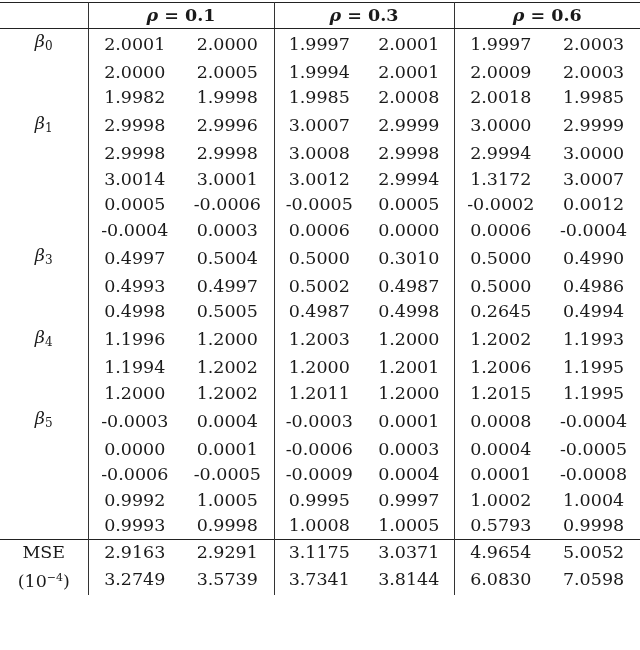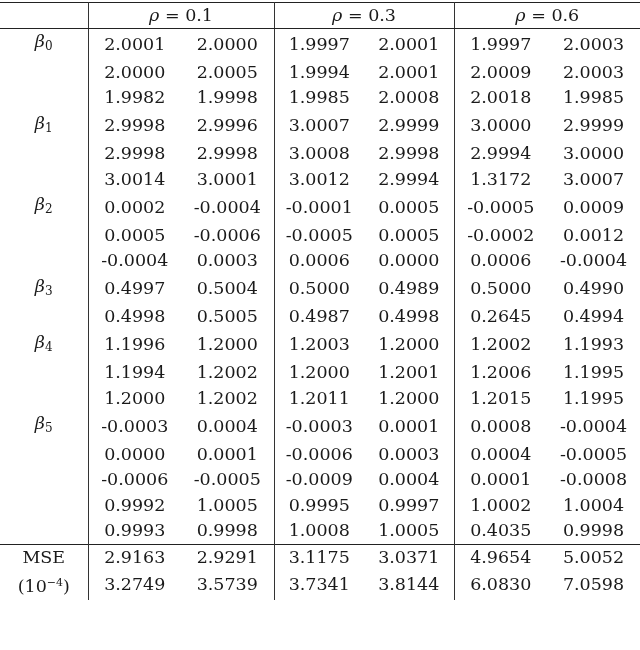--- a/index.html
+++ b/index.html
@@ -1,21 +1,21 @@
 <!DOCTYPE html>
 <html><head>
   <meta charset="utf-8">
   <style>
     html, body { margin: 0; padding: 0; background: #ffffff; }
     body { width: 640px; height: 650px; overflow: hidden; position: relative;
            font-family: "DejaVu Serif", "Liberation Serif", serif; color: #1a1a1a; }
     .tbl { position: absolute; left: 0; top: 2px; width: 640px; border-collapse: collapse;
            table-layout: fixed; font-size: 17.5px; }
     .tbl td, .tbl th { padding: 0; height: 25.5px; line-height: 25.5px; text-align: center; white-space: nowrap; }
-    .tbl thead th { border-top: 1.5px solid #222; border-bottom: 1.5px solid #222; font-weight: normal; height: 25px; line-height: 25px; }
+    .tbl thead th { border-top: 1.5px solid #222; border-bottom: 1.5px solid #222; font-weight: bold; height: 25px; line-height: 25px; }
     .c-label { width: 88px; border-right: 1.5px solid #333; }
     .c-grp-end { border-right: 1.5px solid #333; }
     .num { width: 93px; }
     .lab { font-style: italic; margin-top: 44px; }
     .lab sub { font-style: normal; font-size: 12px; vertical-align: -3px; }
     .rho-i { font-style: italic; }
     tr.mse-first td { border-top: 1.5px solid #222; }
     .mse-label { font-style: normal; }
     sup { font-size: 11px; vertical-align: 6px; }
   </style>
@@ -89,29 +89,20 @@
       <tr>
         <td class="c-label lab"></td>
         <td class="num">3.0014</td>
         <td class="num c-grp-end">3.0001</td>
         <td class="num">3.0012</td>
         <td class="num c-grp-end">2.9994</td>
         <td class="num">1.3172</td>
         <td class="num">3.0007</td>
       </tr>
       <tr>
-        <td class="c-label lab"><span>β</span><sub>2</sub></td>
-        <td class="num">0.0002</td>
-        <td class="num c-grp-end">-0.0004</td>
-        <td class="num">-0.0001</td>
-        <td class="num c-grp-end">0.0005</td>
-        <td class="num">-0.0005</td>
-        <td class="num">0.0009</td>
-      </tr>
-      <tr>
         <td class="c-label lab"></td>
         <td class="num">0.0005</td>
         <td class="num c-grp-end">-0.0006</td>
         <td class="num">-0.0005</td>
         <td class="num c-grp-end">0.0005</td>
         <td class="num">-0.0002</td>
         <td class="num">0.0012</td>
       </tr>
       <tr>
         <td class="c-label lab"></td>
@@ -120,23 +111,32 @@
         <td class="num">0.0006</td>
         <td class="num c-grp-end">0.0000</td>
         <td class="num">0.0006</td>
         <td class="num">-0.0004</td>
       </tr>
       <tr>
         <td class="c-label lab"><span>β</span><sub>3</sub></td>
         <td class="num">0.4997</td>
         <td class="num c-grp-end">0.5004</td>
         <td class="num">0.5000</td>
-        <td class="num c-grp-end">0.4989</td>
+        <td class="num c-grp-end">0.3010</td>
         <td class="num">0.5000</td>
         <td class="num">0.4990</td>
+      </tr>
+      <tr>
+        <td class="c-label lab"></td>
+        <td class="num">0.4993</td>
+        <td class="num c-grp-end">0.4997</td>
+        <td class="num">0.5002</td>
+        <td class="num c-grp-end">0.4987</td>
+        <td class="num">0.5000</td>
+        <td class="num">0.4986</td>
       </tr>
       <tr>
         <td class="c-label lab"></td>
         <td class="num">0.4998</td>
         <td class="num c-grp-end">0.5005</td>
         <td class="num">0.4987</td>
         <td class="num c-grp-end">0.4998</td>
         <td class="num">0.2645</td>
         <td class="num">0.4994</td>
       </tr>
@@ -202,21 +202,21 @@
         <td class="num c-grp-end">0.9997</td>
         <td class="num">1.0002</td>
         <td class="num">1.0004</td>
       </tr>
       <tr>
         <td class="c-label lab"></td>
         <td class="num">0.9993</td>
         <td class="num c-grp-end">0.9998</td>
         <td class="num">1.0008</td>
         <td class="num c-grp-end">1.0005</td>
-        <td class="num">0.4035</td>
+        <td class="num">0.5793</td>
         <td class="num">0.9998</td>
       </tr>
       <tr class="mse-first">
         <td class="c-label mse-label"><span>MSE</span></td>
         <td class="num">2.9163</td>
         <td class="num c-grp-end">2.9291</td>
         <td class="num">3.1175</td>
         <td class="num c-grp-end">3.0371</td>
         <td class="num">4.9654</td>
         <td class="num">5.0052</td>

